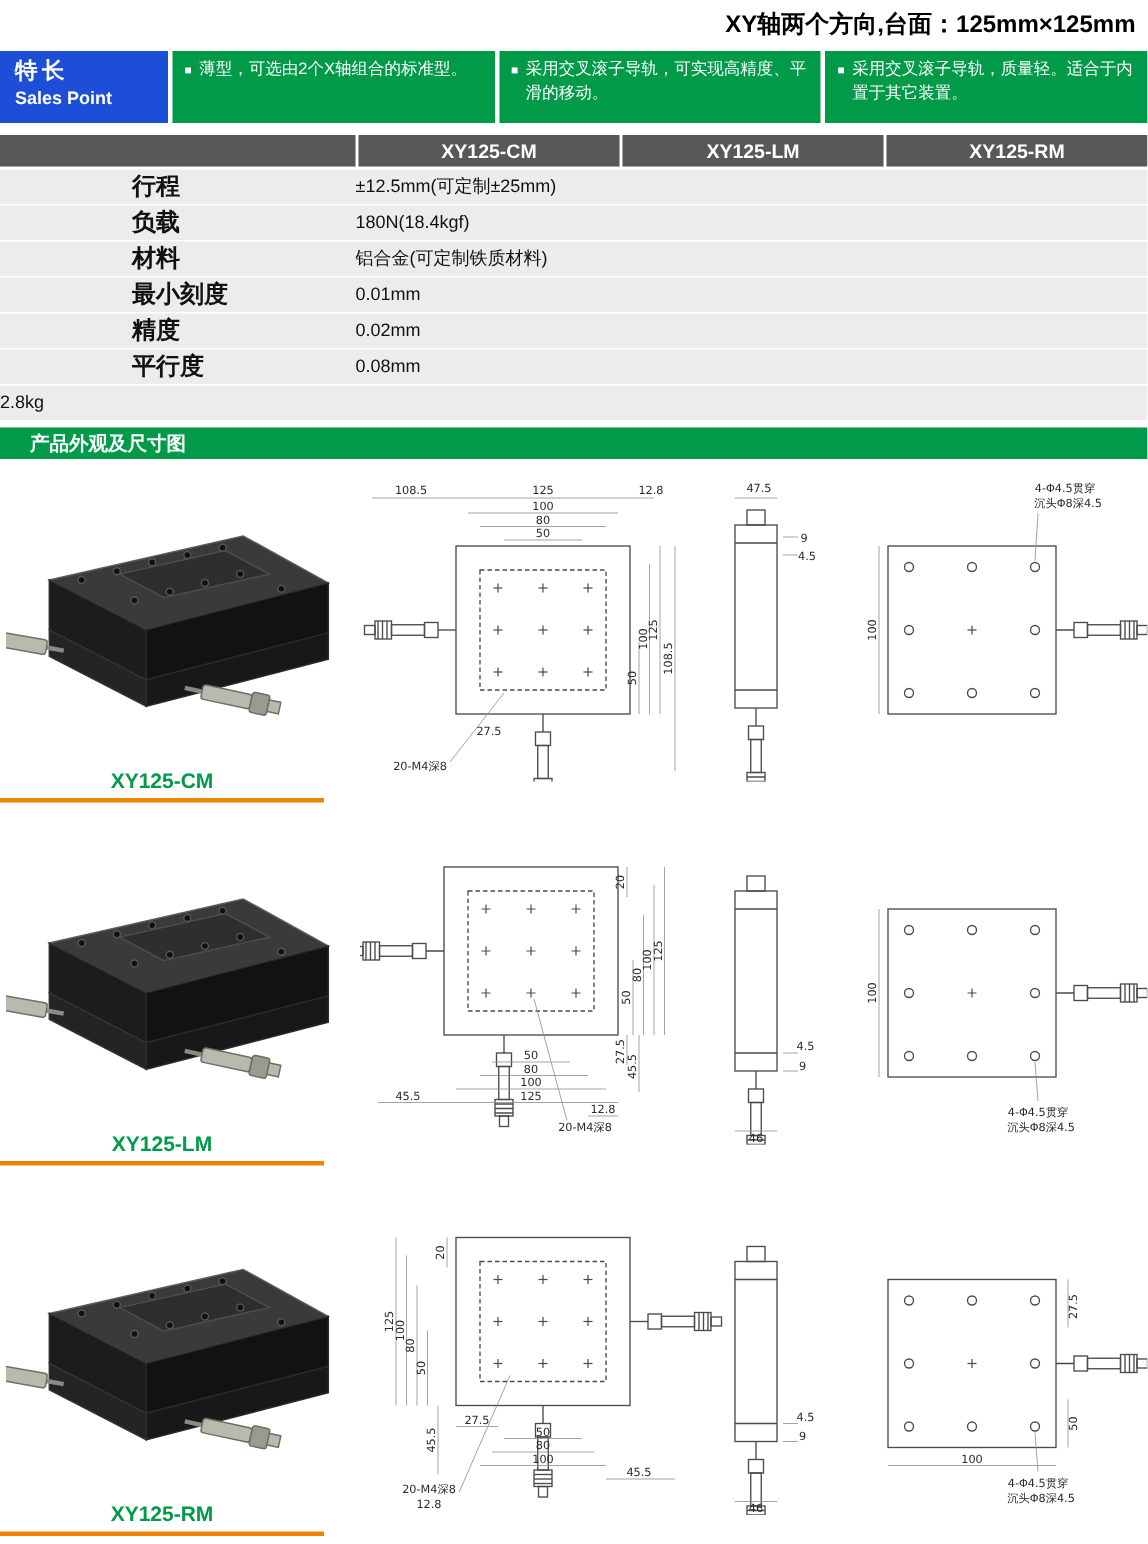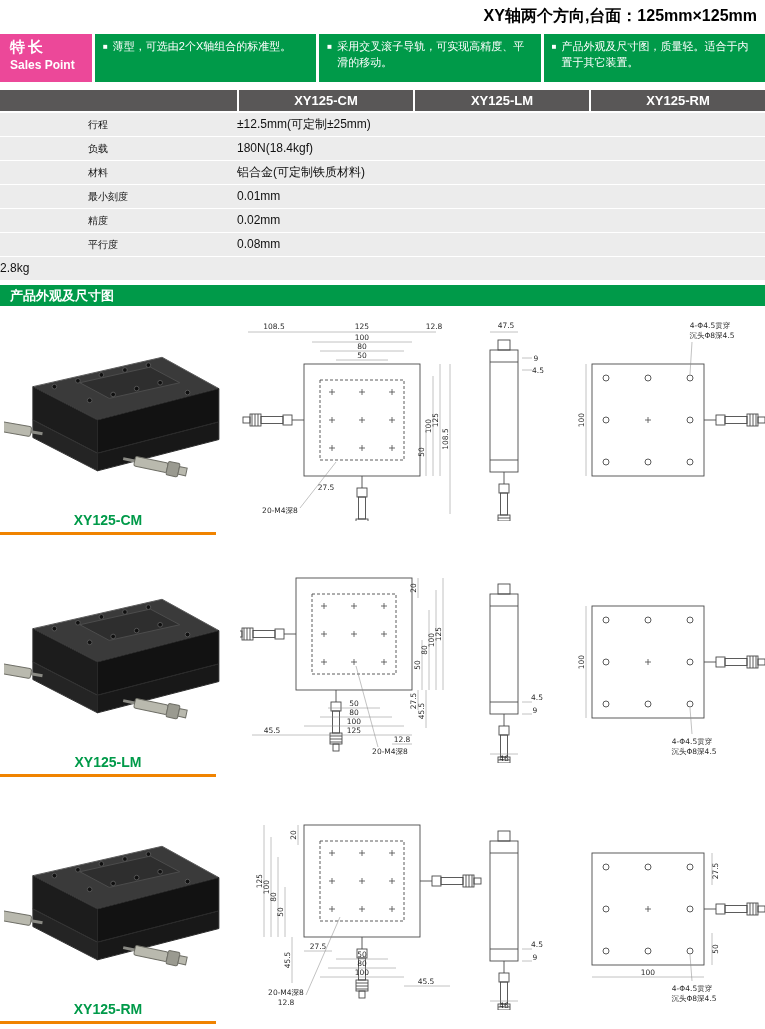--- a/index.html
+++ b/index.html
@@ -2,35 +2,35 @@
 <html><head>
 <meta charset="utf-8">
 <style>
   * { box-sizing: border-box; }
   body { margin:0; background:#fff; font-family:"Liberation Sans","DejaVu Sans",sans-serif; }
   .page { position:relative; width:765px; height:1029px; background:#fff; overflow:hidden; }
 
   .top-note { position:absolute; top:6px; right:8px; font-size:16px; font-weight:bold; color:#000; }
 
   .sales-bar { position:absolute; top:34px; left:0; width:765px; height:48px; display:flex; gap:3px; }
-  .sales-title { width:92px; background:#ec4899; color:#fff; padding:4px 0 0 10px; }
+  .sales-title { width:112px; background:#1d4ed8; color:#fff; padding:4px 0 0 10px; }
   .sales-title .cn { font-size:15px; font-weight:bold; letter-spacing:3px; }
   .sales-title .en { font-size:12px; font-weight:bold; margin-top:1px; }
   .bullet { flex:1; background:#009a49; color:#fff; font-size:11px; line-height:1.45; padding:5px 8px 0 8px; display:flex; gap:5px; }
   .bullet .sq { font-size:8px; line-height:2; }
 
   .spec { position:absolute; top:90px; left:0; width:765px; }
   .spec-head { display:grid; grid-template-columns:237px 1fr 1fr 1fr; gap:2px; }
   .spec-head .cell { background:#595757; color:#fff; font-weight:bold; font-size:13px; text-align:center; height:21px; line-height:21px; }
   .spec-body { margin-top:2px; display:grid; gap:1px; }
   .spec-row { display:grid; grid-template-columns:237px 1fr; background:#ececec; height:23px; }
-  .spec-row .lab { padding-left:88px; font-size:10px; line-height:23px; color:#111; }
+  .spec-row .lab { padding-left:88px; font-size:16px; line-height:23px; color:#111;font-weight:bold; }
   .spec-row .val { font-size:12px; line-height:23px; color:#111; }
 
-  .section-bar { position:absolute; top:285px; left:0; width:765px; height:21px; background:#009a49; color:#fff; font-size:13px; font-weight:bold; line-height:21px; padding-left:10px; }
+  .section-bar { position:absolute; top:285px; left:0; width:765px; height:21px; background:#009a49; color:#fff; font-size:13px; font-weight:bold; line-height:21px; padding-left:20px; }
 
   .product { position:absolute; left:0; width:724px; height:230px; }
   #prod-cm { top:316px; } #prod-lm { top:558px; } #prod-rm { top:805px; }
   .photo { position:absolute; left:4px; top:8px; width:232px; height:186px; }
   .tech { position:absolute; left:240px; top:0; width:525px; height:205px; font-family:"DejaVu Sans",sans-serif; }
   .tech .ln { stroke:#4a4a4a; fill:none; stroke-width:0.9; }
   .tech .dim { stroke:#8f8f8f; fill:none; stroke-width:0.55; }
   .tech .dash { stroke-dasharray:3 2; }
   .tech text { font-size:7.5px; fill:#2b2b2b; text-anchor:middle; }
   .prod-label { position:absolute; left:0; top:196px; width:216px; text-align:center; color:#009a49; font-weight:bold; font-size:14px; }
@@ -99,21 +99,21 @@
     <div class="bullet">
       <span class="sq">■</span>
       <span>薄型，可选由2个X轴组合的标准型。</span>
     </div>
     <div class="bullet">
       <span class="sq">■</span>
       <span>采用交叉滚子导轨，可实现高精度、平滑的移动。</span>
     </div>
     <div class="bullet">
       <span class="sq">■</span>
-      <span>产品外观及尺寸图，质量轻。适合于内置于其它装置。</span>
+      <span>采用交叉滚子导轨，质量轻。适合于内置于其它装置。</span>
     </div>
   </div>
 
   <div class="spec">
     <div class="spec-head">
       <div class="cell"></div>
       <div class="cell">XY125-CM</div>
       <div class="cell">XY125-LM</div>
       <div class="cell">XY125-RM</div>
     </div>

